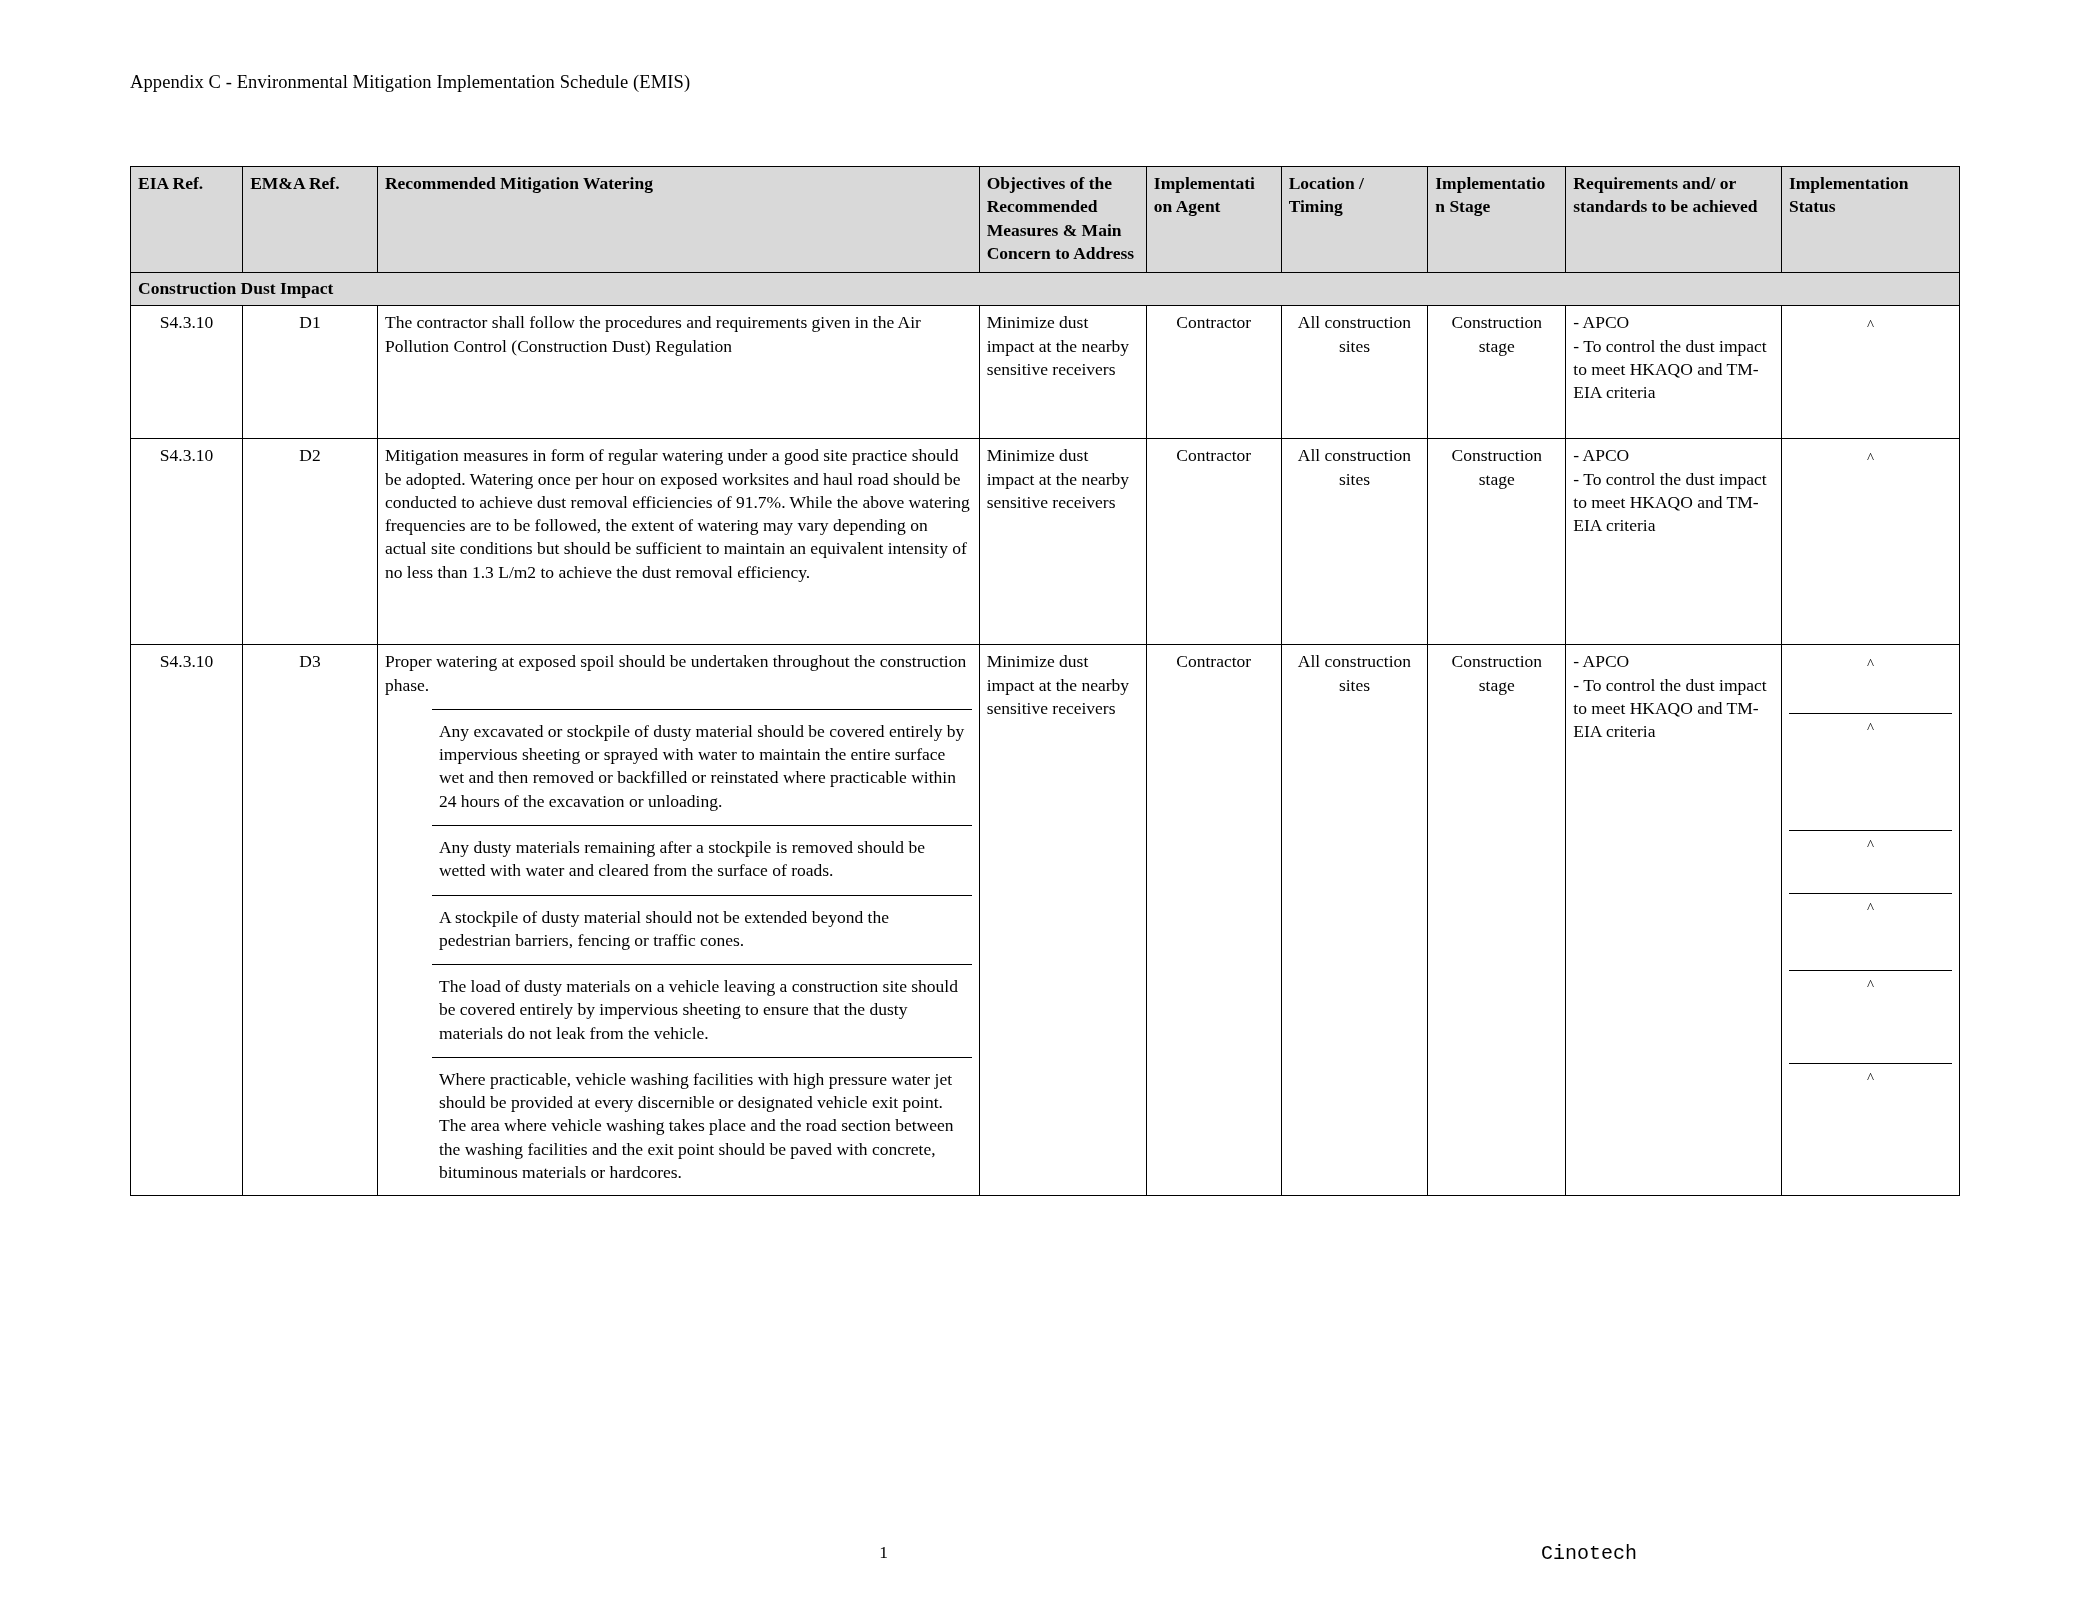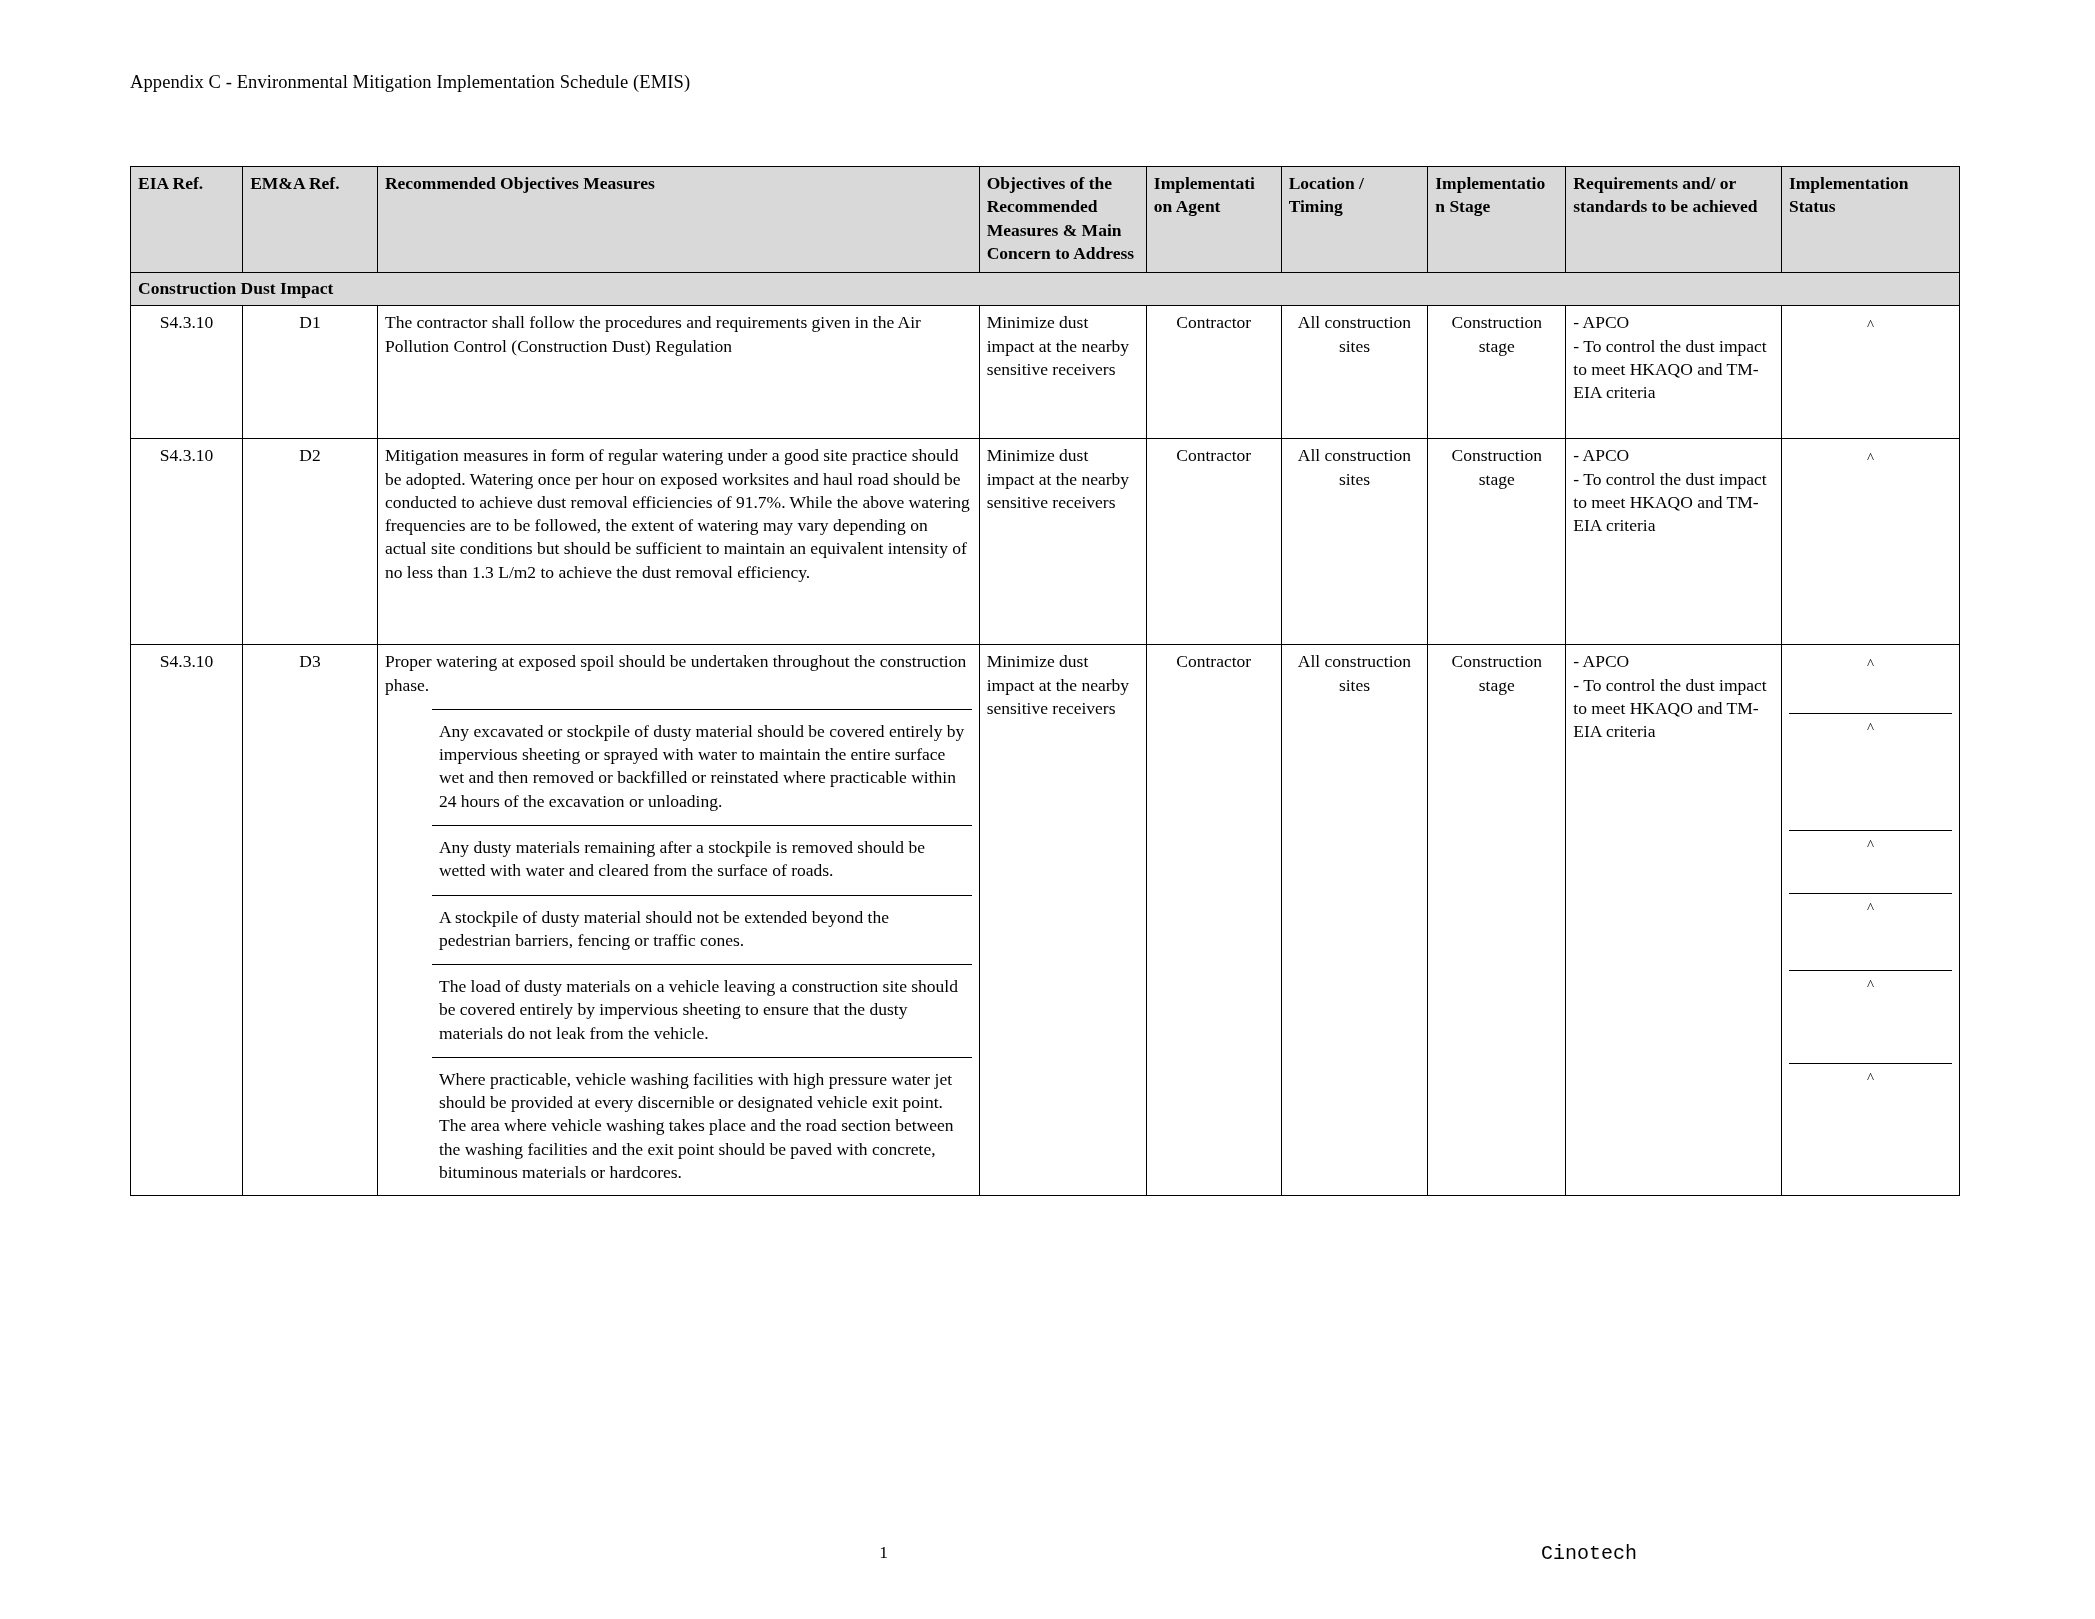--- a/index.html
+++ b/index.html
@@ -137,21 +137,21 @@
       <col class="c-agent">
         <col class="c-loc">
         <col class="c-stage">
         <col class="c-req">
         <col class="c-status">
     </colgroup>
     <thead>
       <tr>
         <th>EIA Ref.</th>
         <th>EM&amp;A Ref.</th>
-        <th>Recommended Objectives Measures</th>
+        <th>Recommended Mitigation Watering</th>
         <th>Objectives of the Recommended Measures &amp; Main Concern to Address</th>
         <th>Implementati on Agent</th>
         <th>Location / Timing</th>
         <th>Implementatio n Stage</th>
         <th>Requirements and/ or standards to be achieved</th>
         <th>Implementation Status</th>
       </tr>
     </thead>
     <tbody>
       <tr class="section-row">

